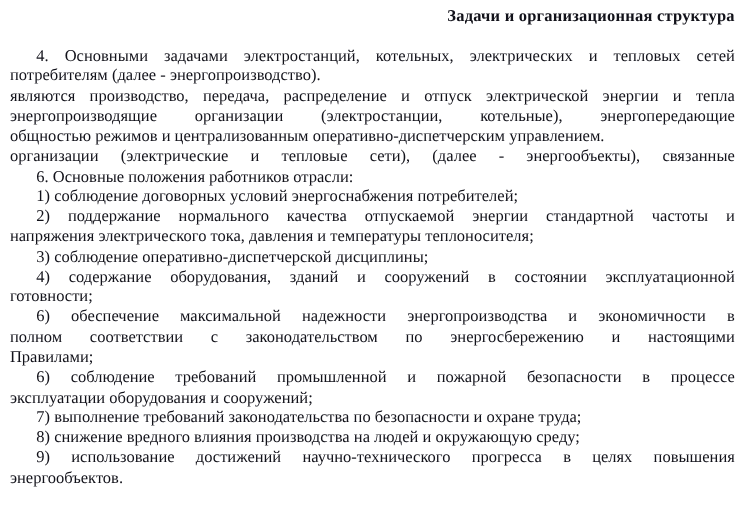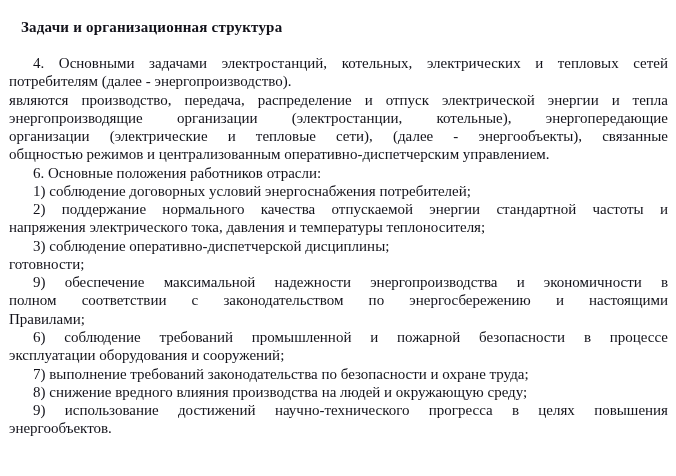--- a/index.html
+++ b/index.html
@@ -10,25 +10,25 @@
     background: var(--bg, #ffffff);
     color: var(--fg, #12121a);
     font-family: "Liberation Serif", "DejaVu Serif", serif;
   }
   .page {
     width: 659px;
     margin-left: 9px;
     padding-top: 7px;
   }
   .doc-title {
-    margin: 12px;
+    margin: 0;
     font-size: 15px;
     font-weight: 700;
     line-height: 17px;
-    text-align: left;
+    text-align: right;
     letter-spacing: 0.2px;
   }
   .doc-body {
     margin-top: 18px;
     font-size: 15px;
   }
   .para { margin: 0; }
   .line {
     height: 18.28px;
     line-height: 18.28px;
@@ -46,41 +46,42 @@
 <div class="page">
   <h1 class="doc-title">Задачи и организационная структура</h1>
   <div class="doc-body">
       <div class="para">
         <div class="line first">4. Основными задачами электростанций, котельных, электрических и тепловых сетей</div>
         <div class="line last">потребителям (далее - энергопроизводство).</div>
         <div class="line">являются производство, передача, распределение и отпуск электрической энергии и тепла</div>
       </div>
       <div class="para">
         <div class="line">энергопроизводящие организации (электростанции, котельные), энергопередающие</div>
+        <div class="line last">общностью режимов и централизованным оперативно-диспетчерским управлением.</div>
         <div class="line">организации (электрические и тепловые сети), (далее - энергообъекты), связанные</div>
-        <div class="line last">общностью режимов и централизованным оперативно-диспетчерским управлением.</div>
       </div>
       <div class="para">
         <div class="line first last">6. Основные положения работников отрасли:</div>
       </div>
       <div class="para">
         <div class="line first last">1) соблюдение договорных условий энергоснабжения потребителей;</div>
       </div>
       <div class="para">
         <div class="line first">2) поддержание нормального качества отпускаемой энергии стандартной частоты и</div>
         <div class="line last">напряжения электрического тока, давления и температуры теплоносителя;</div>
       </div>
       <div class="para">
         <div class="line first last">3) соблюдение оперативно-диспетчерской дисциплины;</div>
       </div>
       <div class="para">
+        <div class="line first">4) содержание оборудования, зданий и сооружений в состоянии эксплуатационной</div>
         <div class="line last">готовности;</div>
       </div>
       <div class="para">
-        <div class="line first">9) обеспечение максимальной надежности энергопроизводства и экономичности в</div>
+        <div class="line first">6) обеспечение максимальной надежности энергопроизводства и экономичности в</div>
         <div class="line">полном соответствии с законодательством по энергосбережению и настоящими</div>
         <div class="line last">Правилами;</div>
       </div>
       <div class="para">
         <div class="line first">6) соблюдение требований промышленной и пожарной безопасности в процессе</div>
         <div class="line last">эксплуатации оборудования и сооружений;</div>
       </div>
       <div class="para">
         <div class="line first last">7) выполнение требований законодательства по безопасности и охране труда;</div>
       </div>

